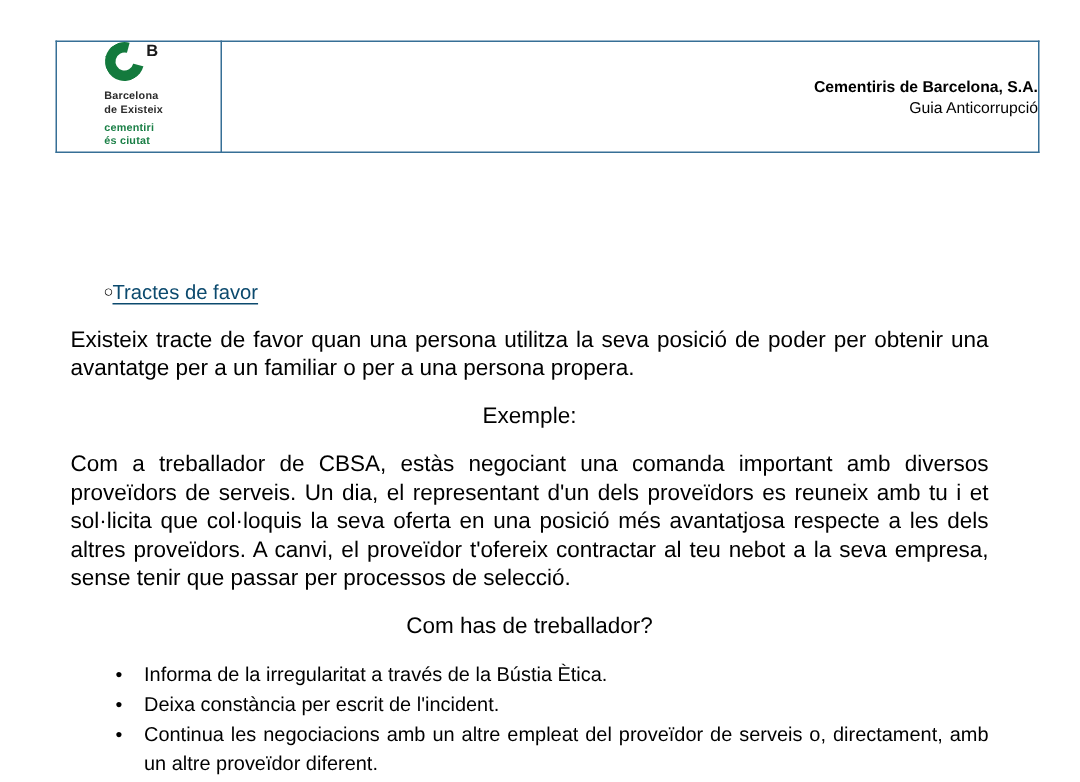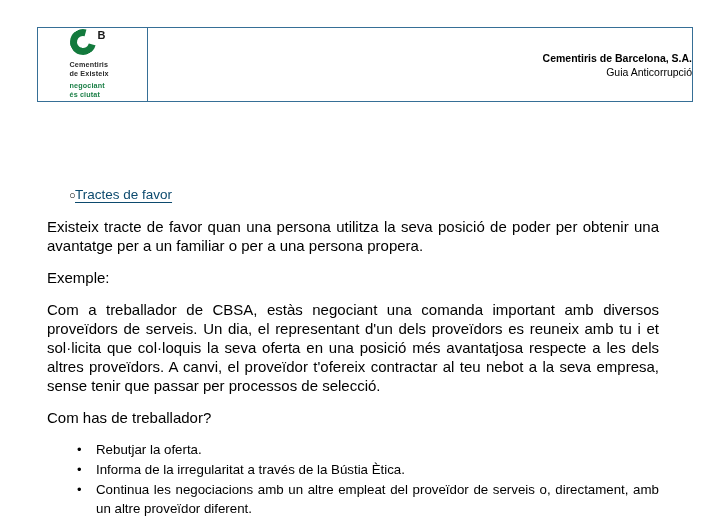--- a/index.html
+++ b/index.html
@@ -138,21 +138,21 @@
     color: #0c4a6e;
   }
 
   p.para {
     margin: 0 0 13px 0;
     font-size: 15px;
     line-height: 19px;
     text-align: justify;
     color: #000;
   }
-  p.para.nojust { text-align: left; }
+  p.para.nojust { text-align: center; }
 
   ul.bullets {
     margin: 0;
     padding: 0;
     list-style: none;
   }
   ul.bullets li {
     position: relative;
     padding-left: 49px;
     font-size: 13.3px;
@@ -177,24 +177,24 @@
 
   <table class="header-table">
     <tbody>
         <tr>
       <td class="logo-cell">
         <div class="logo">
           <div class="logo-mark">
             <div class="logo-c"></div>
             <div class="logo-b">B</div>
           </div>
-          <div class="logo-line dark">Cementiris</div>
+          <div class="logo-line dark">Barcelona</div>
           <div class="logo-line dark">de Existeix</div>
           <div class="logo-green-group">
-            <div class="logo-line green">negociant</div>
+            <div class="logo-line green">cementiri</div>
             <div class="logo-line green">és ciutat</div>
           </div>
         </div>
       </td>
       <td class="title-cell">
         <div class="hdr-title">Cementiris de Barcelona, S.A.</div>
         <div class="hdr-sub">Guia Anticorrupció</div>
       </td>
     </tr>
   </tbody>
@@ -209,19 +209,19 @@
 
     <p class="para">Existeix tracte de favor quan una persona utilitza la seva posició de poder per obtenir una avantatge per a un familiar o per a una persona propera.</p>
 
     <p class="para nojust">Exemple:</p>
 
     <p class="para">Com a treballador de CBSA, estàs negociant una comanda important amb diversos proveïdors de serveis. Un dia, el representant d'un dels proveïdors es reuneix amb tu i et sol·licita que col·loquis la seva oferta en una posició més avantatjosa respecte a les dels altres proveïdors. A canvi, el proveïdor t'ofereix contractar al teu nebot a la seva empresa, sense tenir que passar per processos de selecció.</p>
 
     <p class="para nojust">Com has de treballador?</p>
 
     <ul class="bullets">
-      <li>Rebutjar la oferta.</li>
       <li>Informa de la irregularitat a través de la Bústia Ètica.</li>
+      <li>Deixa constància per escrit de l'incident.</li>
       <li>Continua les negociacions amb un altre empleat del proveïdor de serveis o, directament, amb un altre proveïdor diferent.</li>
     </ul>
 
   </div>
 </div>
 
 </body></html>

